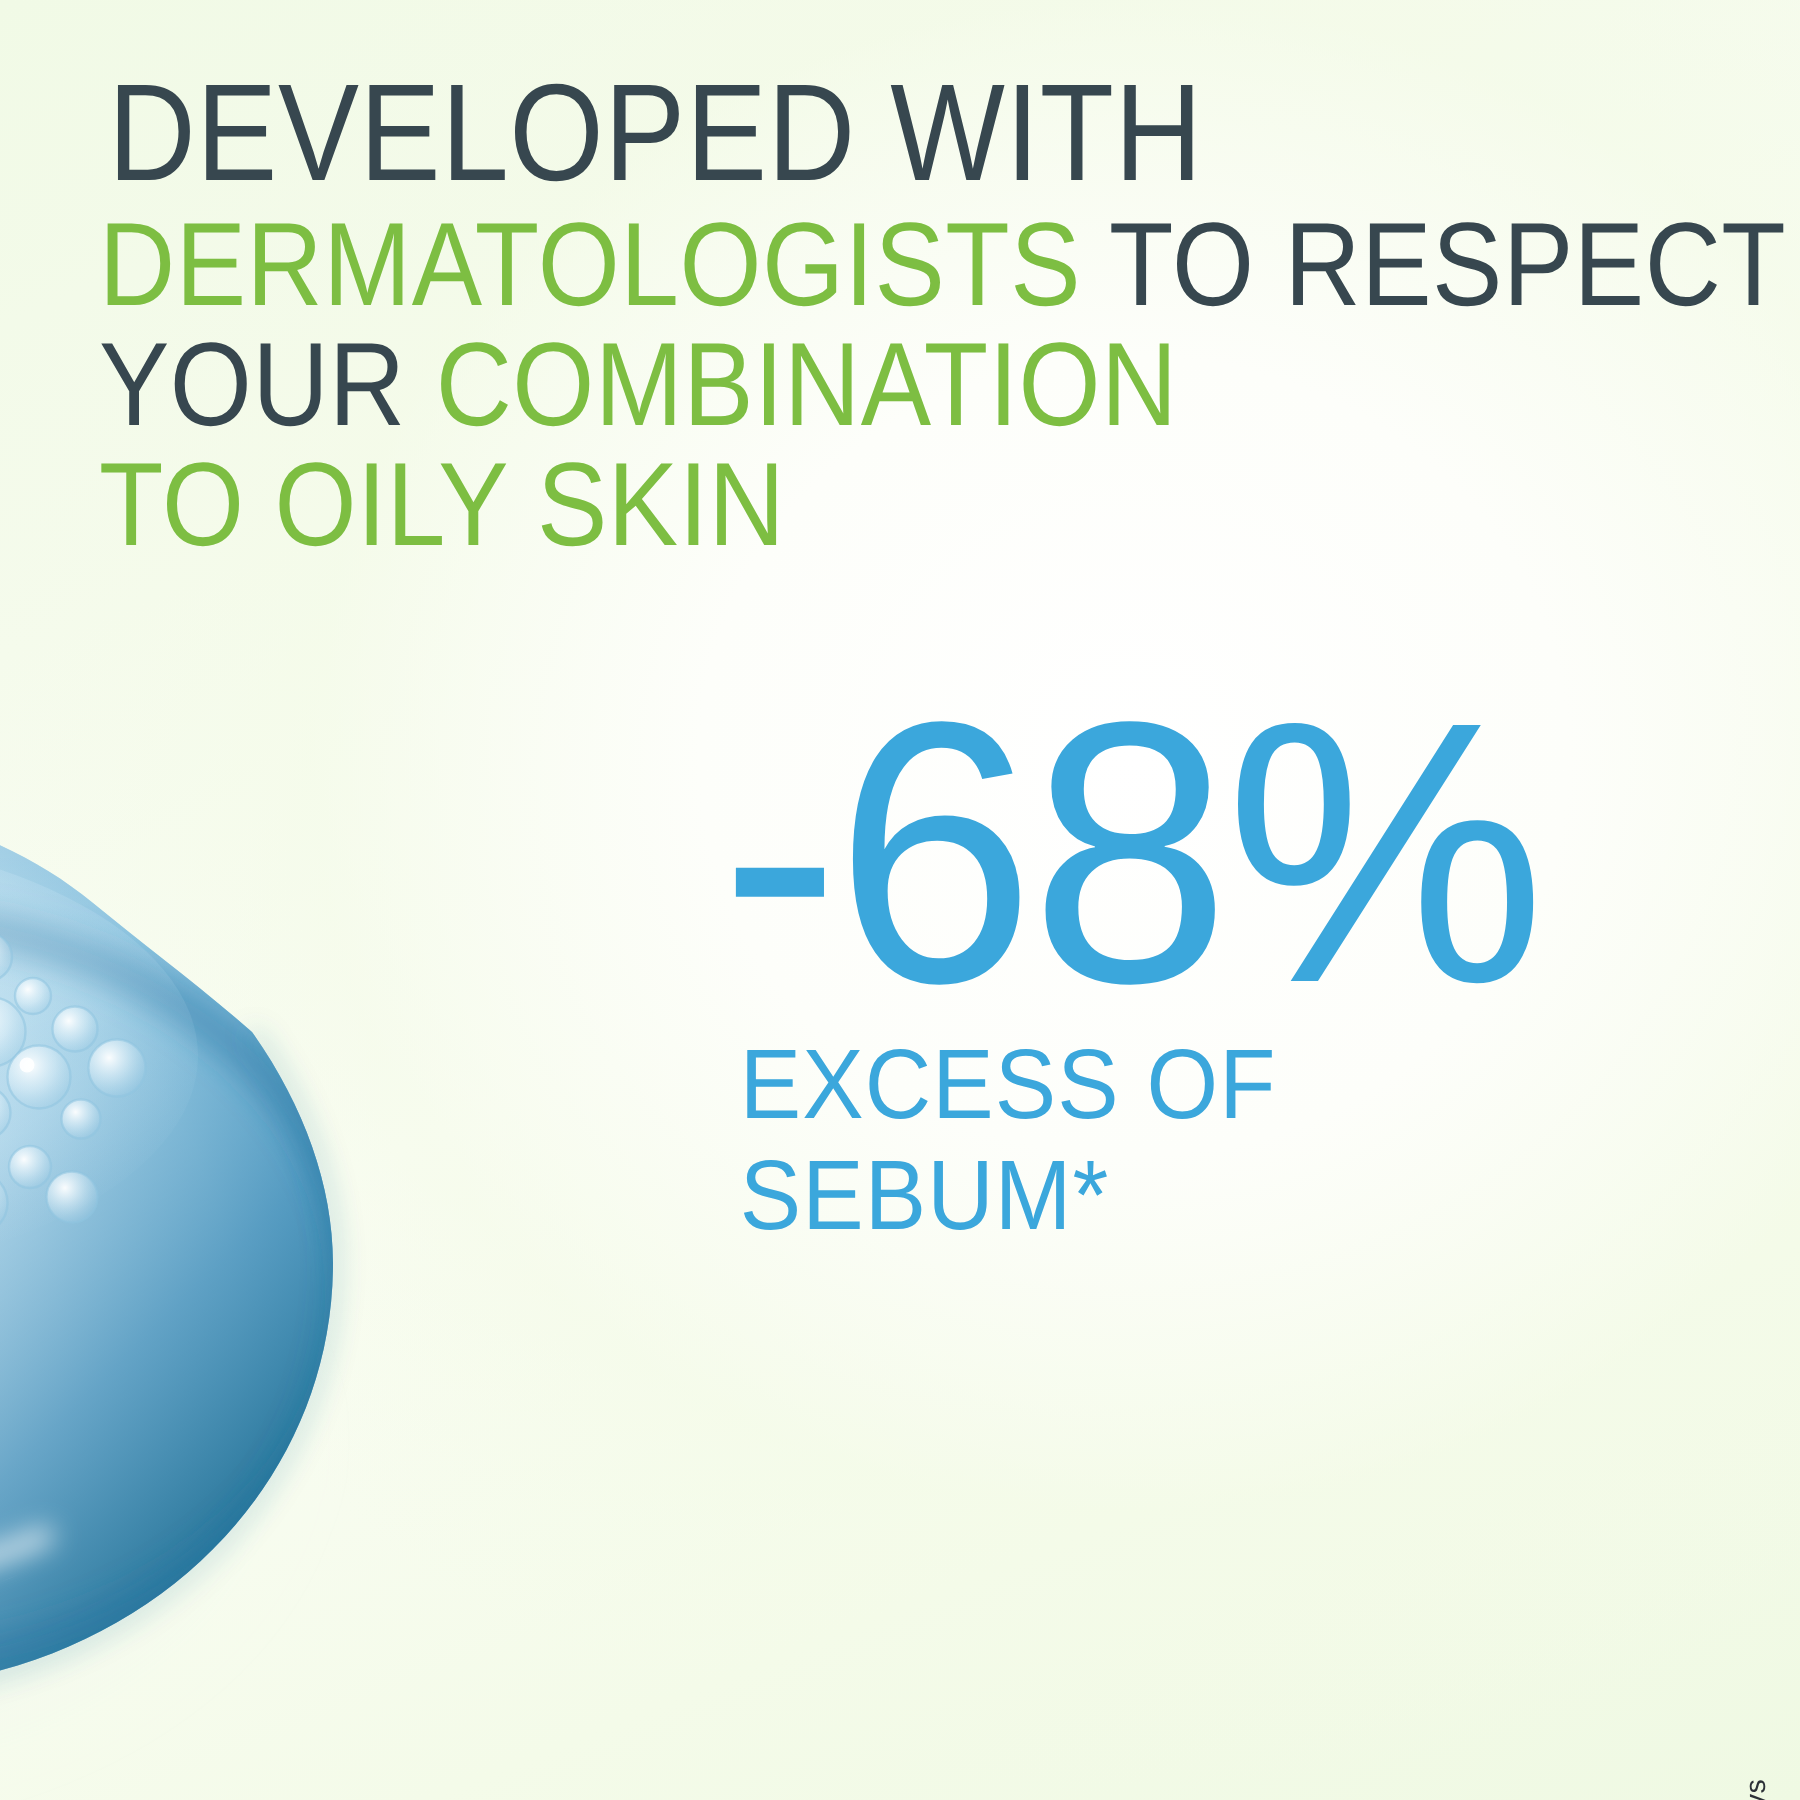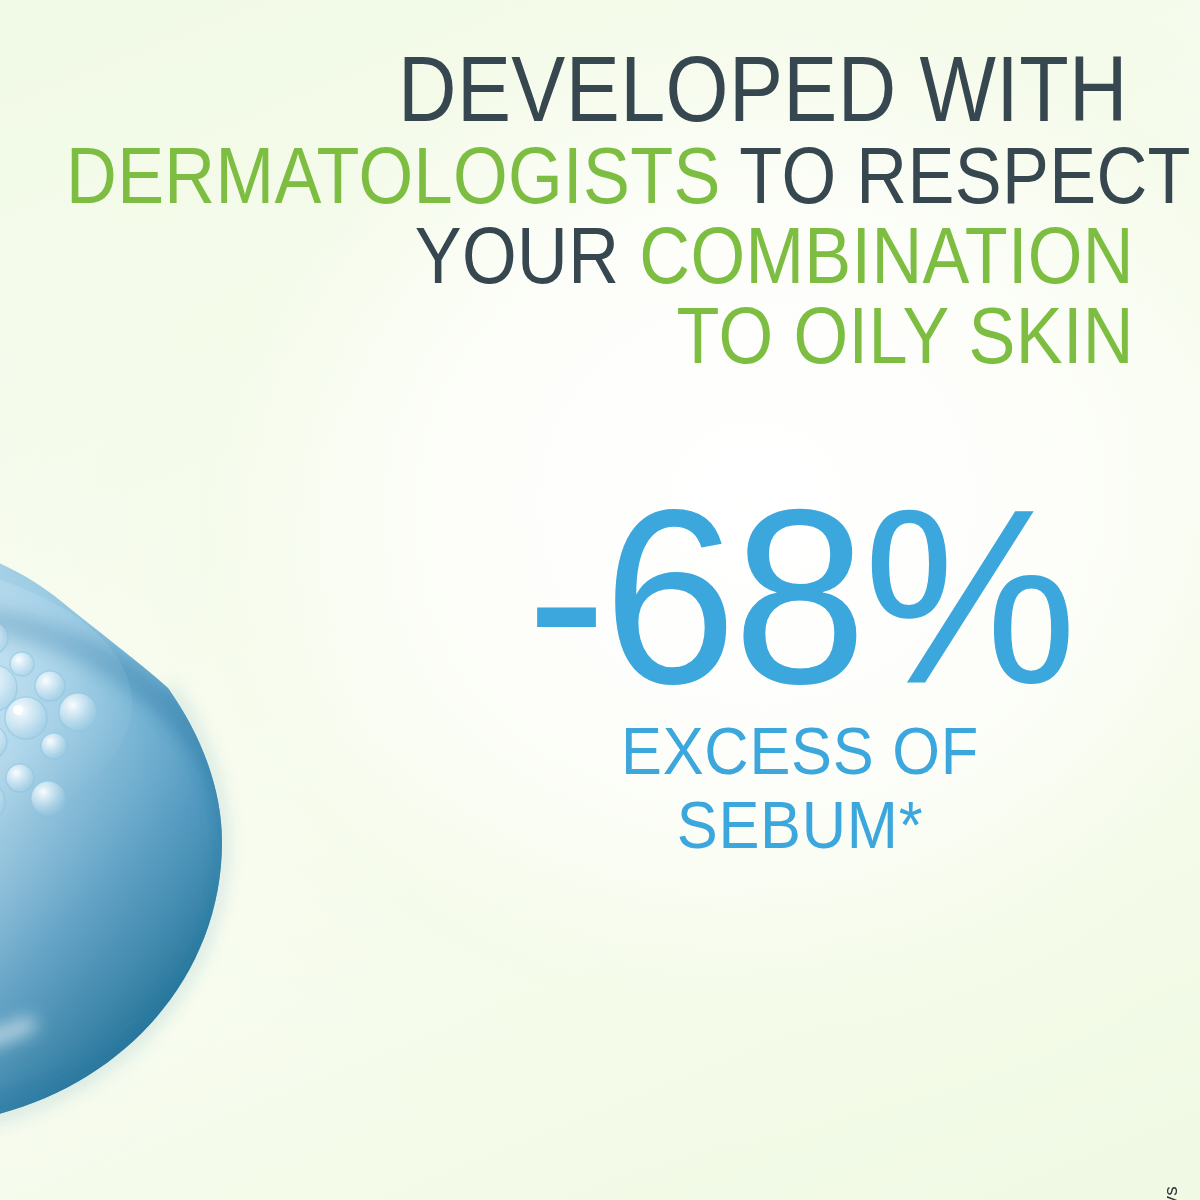--- a/index.html
+++ b/index.html
@@ -28,21 +28,21 @@
                       #f4fbe9 78%,
                       #eff9e3 100%);
   }
 
   
   .headline {
     position: absolute;
     left: 0;
     top: 44px;
     width: 1200px;
-    text-align: right;
+    text-align: left;
     line-height: 0.99;
     user-select: none;
   }
 
   .hl-line {
     display: block;
     font-weight: 400;
     letter-spacing: 0.005em;
     white-space: nowrap;
     transform-origin: center top;
@@ -60,23 +60,23 @@
     margin-bottom: 2px;
   }
 
   .nav  { color: #37474f; }
   .grn  { color: #7dbe42; }
 
   
   .stat {
     position: absolute;
     left: 470px;
-    top: 496px;
+    top: 467px;
     width: 660px;
-    text-align: center;
+    text-align: left;
     user-select: none;
   }
 
   .stat-figure {
     display: block;
     font-size: 248px;
     line-height: 0.82;
     font-weight: 400;
     color: #3ba7dc;
     letter-spacing: -0.015em;

